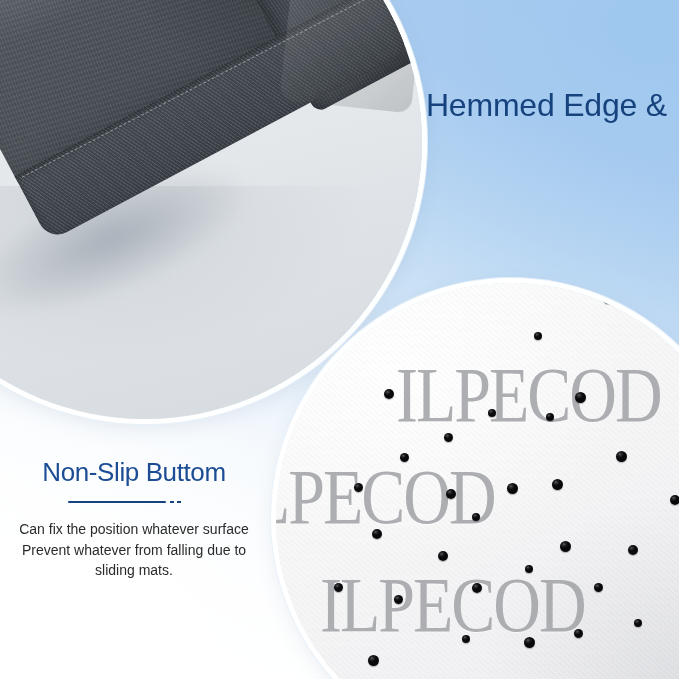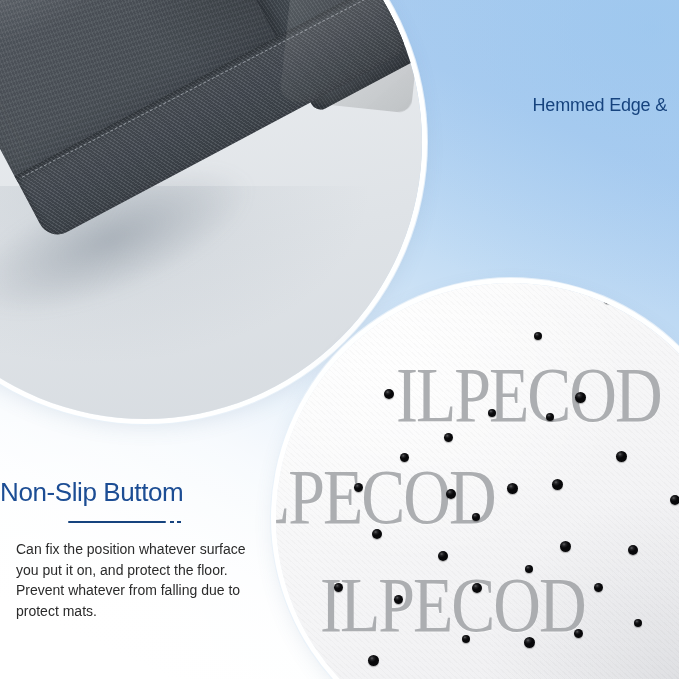--- a/index.html
+++ b/index.html
@@ -219,33 +219,33 @@
   }
 
   
   #heading-hemmed {
     position: absolute;
     right: 12px;
     top: 86px;
     width: 324px;
     text-align: right;
     color: #16437e;
-    font-size: 18px;
+    font-size: 32px;
     line-height: 38px;
     font-weight: 400;
     letter-spacing: -0.2px;
   }
   #heading-hemmed .ln { display:block; white-space: nowrap; }
 
   #block-nonslip {
     position: absolute;
     left: 0;
-    top: 476px;
+    top: 456px;
     width: 268px;
-    text-align: left;
+    text-align: center;
   }
   #heading-nonslip {
     color: #1c4d94;
     font-size: 26px;
     line-height: 32px;
     font-weight: 400;
     letter-spacing: -0.4px;
     margin: 0 0 2px 0;
     white-space: nowrap;
   }
@@ -349,19 +349,18 @@
 
   <div id="block-nonslip">
     <h2 id="heading-nonslip">Non-Slip Buttom</h2>
     <div class="divider-wrap">
       <span class="divider-line"></span>
       <span class="divider-dot d1"></span>
       <span class="divider-dot d2"></span>
     </div>
     <p id="para-nonslip">
       <span class="ln">Can fix the position whatever surface</span>
-      <span class="ln">you put it on, and protect the floor.</span>
       <span class="ln">Prevent whatever from falling due to</span>
-      <span class="ln">protect mats.</span>
+      <span class="ln">sliding mats.</span>
     </p>
   </div>
 
 </div>
 
 </body></html>

